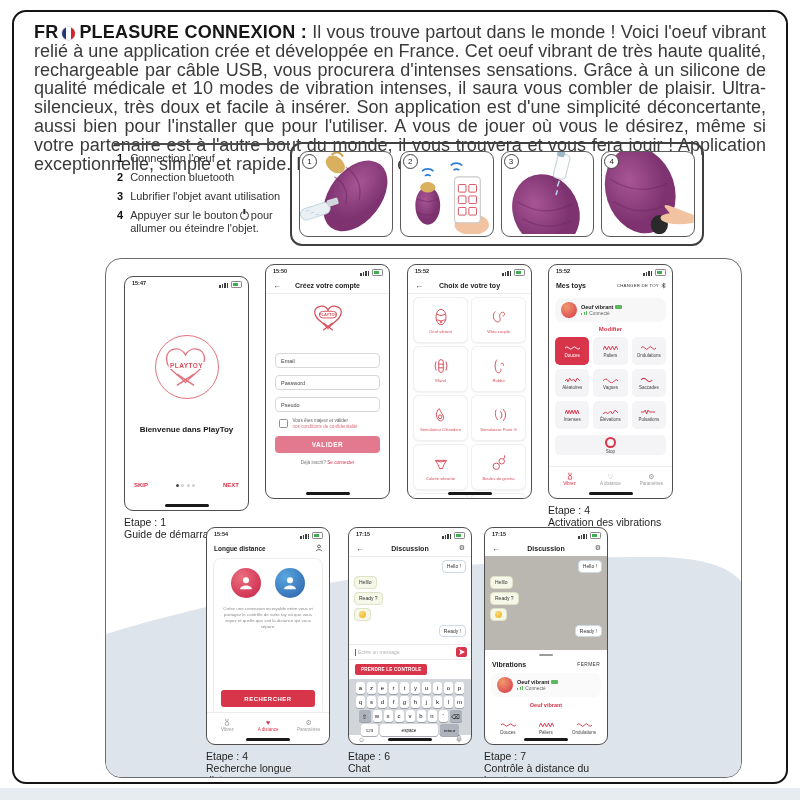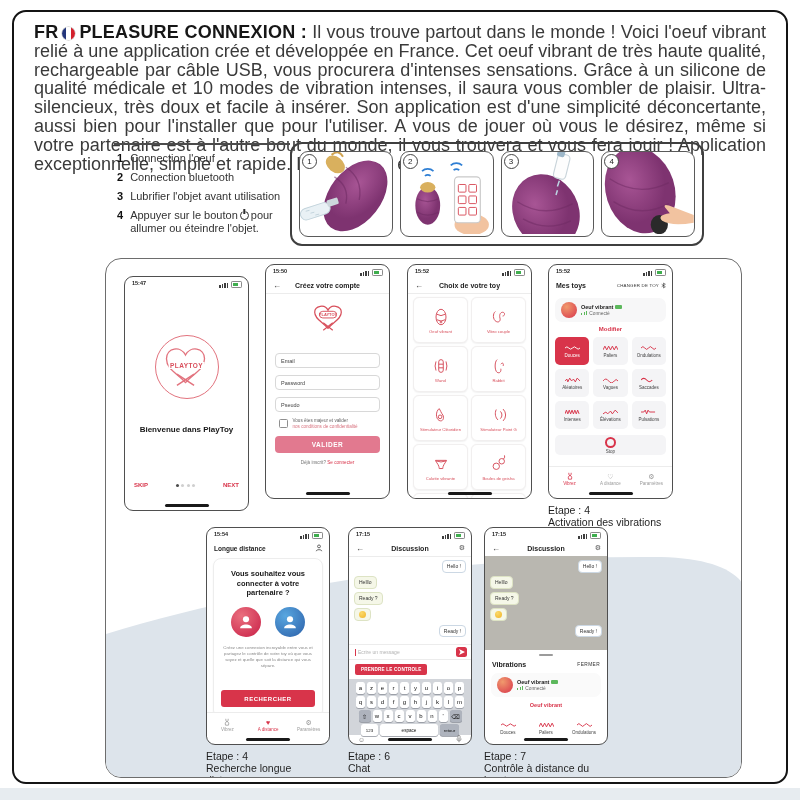--- a/index.html
+++ b/index.html
@@ -255,20 +255,24 @@
         <span class="dots">
             <span class="dot on"></span>
             <span class="dot"></span>
             <span class="dot"></span>
             <span class="dot"></span>
           </span>
         <span>NEXT</span>
       </div>
       <span class="home"></span>
     </div>
+    <div class="pcap">
+      <div>Etape : 1</div>
+      <div>Guide de démarrage</div>
+    </div>
   </div>
 
   <div class="pblock" style="left:159px;top:5px;width:125px">
     <div class="phone" style="width:125px;height:235px">
       <span class="ptime">15:50</span>
       <span class="sticons">
           <span class="sbar h2"></span>
           <span class="sbar h3"></span>
           <span class="sbar h4"></span>
           <span class="sbar h5"></span>
@@ -542,21 +546,20 @@
         <span class="hico">
           <svg viewBox="0 0 10 10" width="8" height="8">
               <g fill="none" stroke="#444" stroke-width="1">
                 <circle cx="5" cy="3" r="1.8"></circle>
                 <path d="M1.5 9 C1.5 6.5 8.5 6.5 8.5 9"></path>
               </g>
             </svg>
         </span>
       </div>
       <div class="p5card">
-        <div class="question">Vous souhaitez vous connecter à votre partenaire ?</div>
         <div class="pcircles">
           <span class="pc red">
             <svg viewBox="0 0 20 20" width="18" height="18">
                 <circle cx="10" cy="7" r="3.4" fill="#fff"></circle>
                 <path d="M3.5 17 C3.5 11.5 16.5 11.5 16.5 17 Z" fill="#fff"></path>
               </svg>
           </span>
           <span class="pc blue">
             <svg viewBox="0 0 20 20" width="18" height="18">
                 <circle cx="10" cy="7" r="3.4" fill="#fff"></circle>

